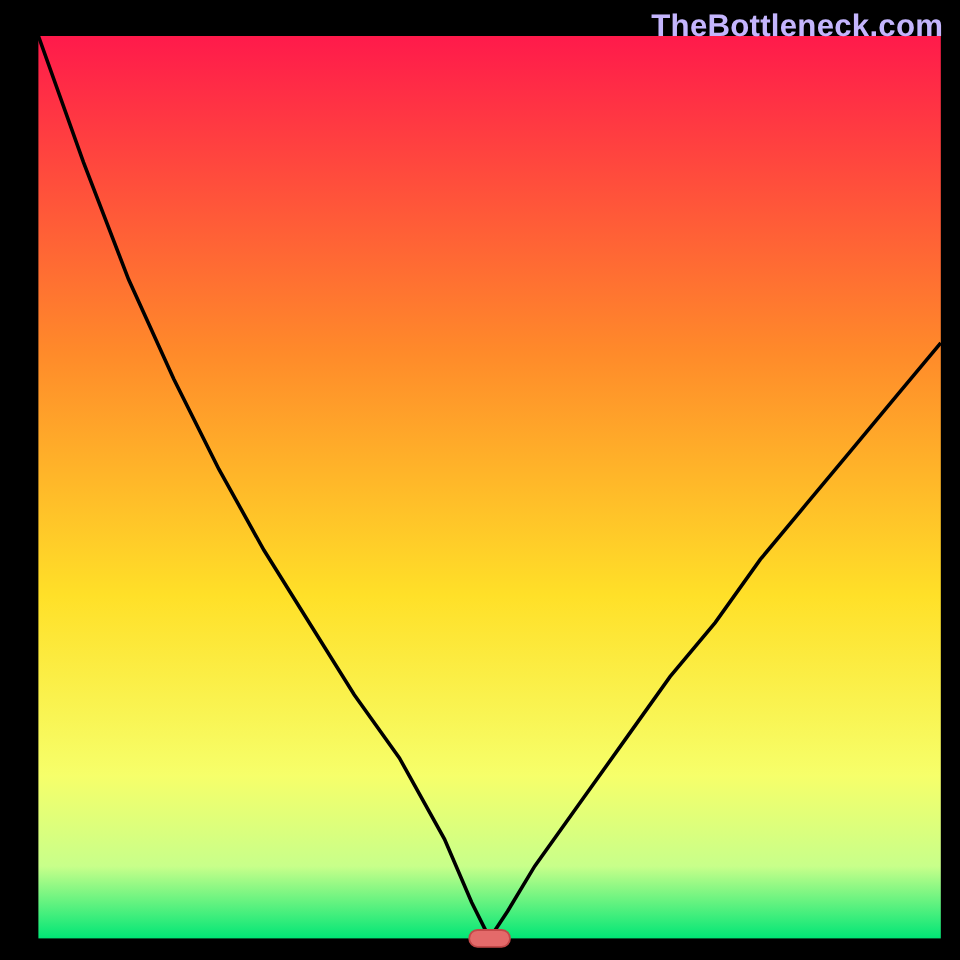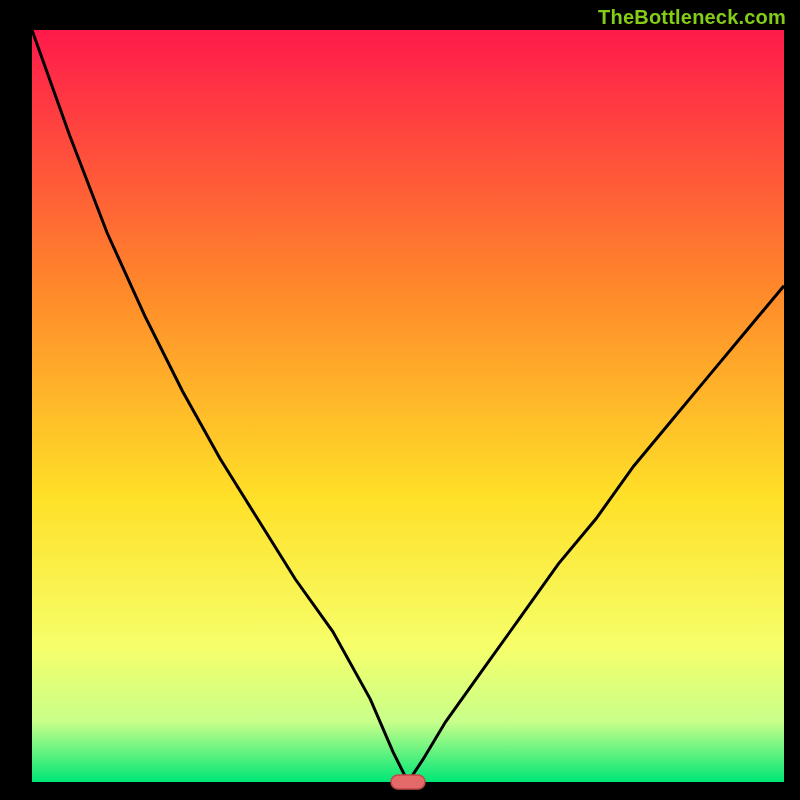--- a/index.html
+++ b/index.html
@@ -13,23 +13,23 @@
   .wrap {
     position: relative;
     width: 800px;
     height: 800px;
     background: #000;
   }
   .watermark {
     position: absolute;
     top: 6px;
     right: 14px;
-    font-size: 20px;
+    font-size: 26px;
     font-weight: 600;
-    color: #84cc16;
+    color: #c4b5fd;
     z-index: 5;
     letter-spacing: 0.2px;
   }
   svg.chart {
     position: absolute;
     left: 0;
     top: 0;
   }
 </style>
 </head>

